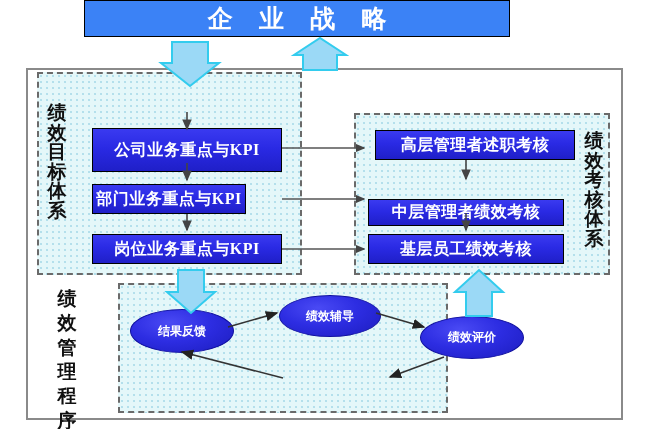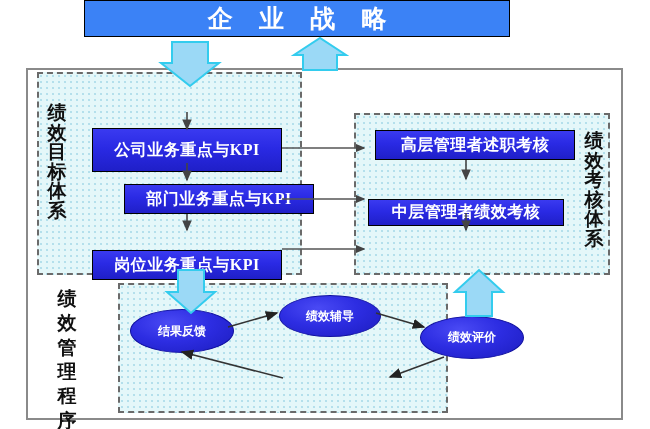--- a/index.html
+++ b/index.html
@@ -95,22 +95,22 @@
     display: flex;
     align-items: center;
     justify-content: center;
     letter-spacing: 0.5px;
     white-space: nowrap;
   }
   .bbox.kpi { font-size: 16px; }
 
   .box-g0 { left: 92px;  top: 84px;  width: 190px; height: 28px; }
   .box-g1 { left: 92px;  top: 128px; width: 190px; height: 44px; }
-  .box-g2 { left: 92px;  top: 184px; width: 190px; height: 30px; margin-left: 32px; }
-  .box-g3 { left: 92px;  top: 234px; width: 190px; height: 30px; margin-top: 16px; }
+  .box-g2 { left: 92px;  top: 184px; width: 154px; height: 30px; }
+  .box-g3 { left: 92px;  top: 234px; width: 190px; height: 30px; }
 
   .box-a1 { left: 368px; top: 130px; width: 200px; height: 30px; margin-left: 7px; }
   .box-a2 { left: 368px; top: 199px; width: 196px; height: 27px; }
   .box-a3 { left: 368px; top: 234px; width: 196px; height: 30px; }
 
   
   .ell {
     position: absolute;
     border-radius: 50%;
     background: radial-gradient(ellipse at 38% 30%, #4A4AF4 0%, #2D2DE2 45%, #1C1CBE 100%);
@@ -188,20 +188,23 @@
   </div>
   <div class="bbox kpi box-g3">
     <span>岗位业务重点与KPI</span>
   </div>
 
   <div class="bbox kpi box-a1">
     <span>高层管理者述职考核</span>
   </div>
   <div class="bbox kpi box-a2">
     <span>中层管理者绩效考核</span>
+  </div>
+  <div class="bbox kpi box-a3">
+    <span>基层员工绩效考核</span>
   </div>
 
   <div class="ell ell-1">
     <span>结果反馈</span>
   </div>
   <div class="ell ell-2">
     <span>绩效辅导</span>
   </div>
   <div class="ell ell-3">
     <span>绩效评价</span>

